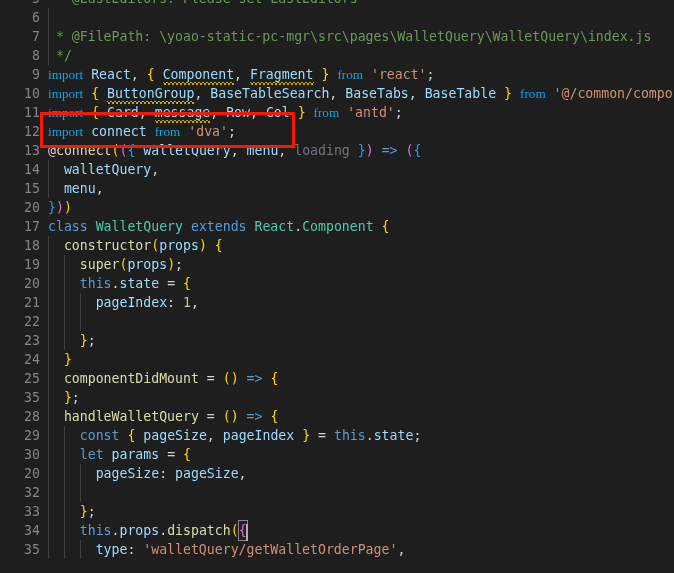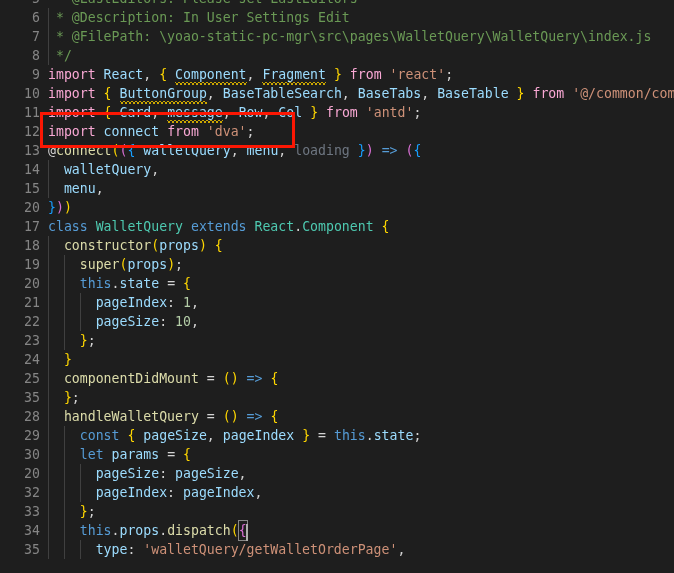--- a/index.html
+++ b/index.html
@@ -73,21 +73,21 @@
     position: absolute;
     top: 0;
     width: 1px;
     height: 19px;
     background: #404040;
   }
 
   
   .t-comment   { color: #6A9955; }
   .t-keyword   { color: #569CD6; }
-  .t-ctrl      { color: #f9a8d4; }
+  .t-ctrl      { color: #0ea5e9; font-family: Liberation Serif, serif; }
   .t-string    { color: #CE9178; }
   .t-number    { color: #B5CEA8; }
   .t-fn        { color: #DCDCAA; }
   .t-type      { color: #4EC9B0; }
   .t-var       { color: #9CDCFE; }
   .t-plain     { color: #D4D4D4; }
   .t-unused    { color: #6e7681; }
   .t-brkt1     { color: #FFD700; }
   .t-brkt2     { color: #DA70D6; }
   .t-brkt3     { color: #179FFF; }
@@ -150,21 +150,20 @@
   <div id="code-surface">
 
     <div class="code-line">
       <span class="gutter">5</span>
       <span class="line-text"><span class="t-comment"> * @LastEditors: Please set LastEditors</span></span>
     </div>
 
     <div class="code-line">
       <span class="gutter">6</span>
       <span class="indent-guides"><i class="iguide" style="left:0px"></i></span>
-      <span class="line-text"><span class="t-comment"> * @Description: In User Settings Edit</span></span>
     </div>
 
     <div class="code-line">
       <span class="gutter">7</span>
       <span class="indent-guides"><i class="iguide" style="left:0px"></i></span>
       <span class="line-text"><span class="t-comment"> * @FilePath: \yoao-static-pc-mgr\src\pages\WalletQuery\WalletQuery\index.js</span></span>
     </div>
 
     <div class="code-line">
       <span class="gutter">8</span>
@@ -239,21 +238,20 @@
 
     <div class="code-line">
       <span class="gutter">21</span>
       <span class="indent-guides"><i class="iguide" style="left:0px"></i><i class="iguide" style="left:16px"></i><i class="iguide" style="left:32px"></i></span>
       <span class="line-text"><span class="t-plain">      </span><span class="t-var">pageIndex</span><span class="t-plain">: </span><span class="t-number">1</span><span class="t-plain">,</span></span>
     </div>
 
     <div class="code-line">
       <span class="gutter">22</span>
       <span class="indent-guides"><i class="iguide" style="left:0px"></i><i class="iguide" style="left:16px"></i><i class="iguide" style="left:32px"></i></span>
-      <span class="line-text"><span class="t-plain">      </span><span class="t-var">pageSize</span><span class="t-plain">: </span><span class="t-number">10</span><span class="t-plain">,</span></span>
     </div>
 
     <div class="code-line">
       <span class="gutter">23</span>
       <span class="indent-guides"><i class="iguide" style="left:0px"></i><i class="iguide" style="left:16px"></i></span>
       <span class="line-text"><span class="t-plain">    </span><span class="t-brkt1">}</span><span class="t-plain">;</span></span>
     </div>
 
     <div class="code-line">
       <span class="gutter">24</span>
@@ -294,21 +292,20 @@
 
     <div class="code-line">
       <span class="gutter">20</span>
       <span class="indent-guides"><i class="iguide" style="left:0px"></i><i class="iguide" style="left:16px"></i><i class="iguide" style="left:32px"></i></span>
       <span class="line-text"><span class="t-plain">      </span><span class="t-var">pageSize</span><span class="t-plain">: </span><span class="t-var">pageSize</span><span class="t-plain">,</span></span>
     </div>
 
     <div class="code-line">
       <span class="gutter">32</span>
       <span class="indent-guides"><i class="iguide" style="left:0px"></i><i class="iguide" style="left:16px"></i><i class="iguide" style="left:32px"></i></span>
-      <span class="line-text"><span class="t-plain">      </span><span class="t-var">pageIndex</span><span class="t-plain">: </span><span class="t-var">pageIndex</span><span class="t-plain">,</span></span>
     </div>
 
     <div class="code-line">
       <span class="gutter">33</span>
       <span class="indent-guides"><i class="iguide" style="left:0px"></i><i class="iguide" style="left:16px"></i></span>
       <span class="line-text"><span class="t-plain">    </span><span class="t-brkt1">}</span><span class="t-plain">;</span></span>
     </div>
 
     <div class="code-line">
       <span class="gutter">34</span>

